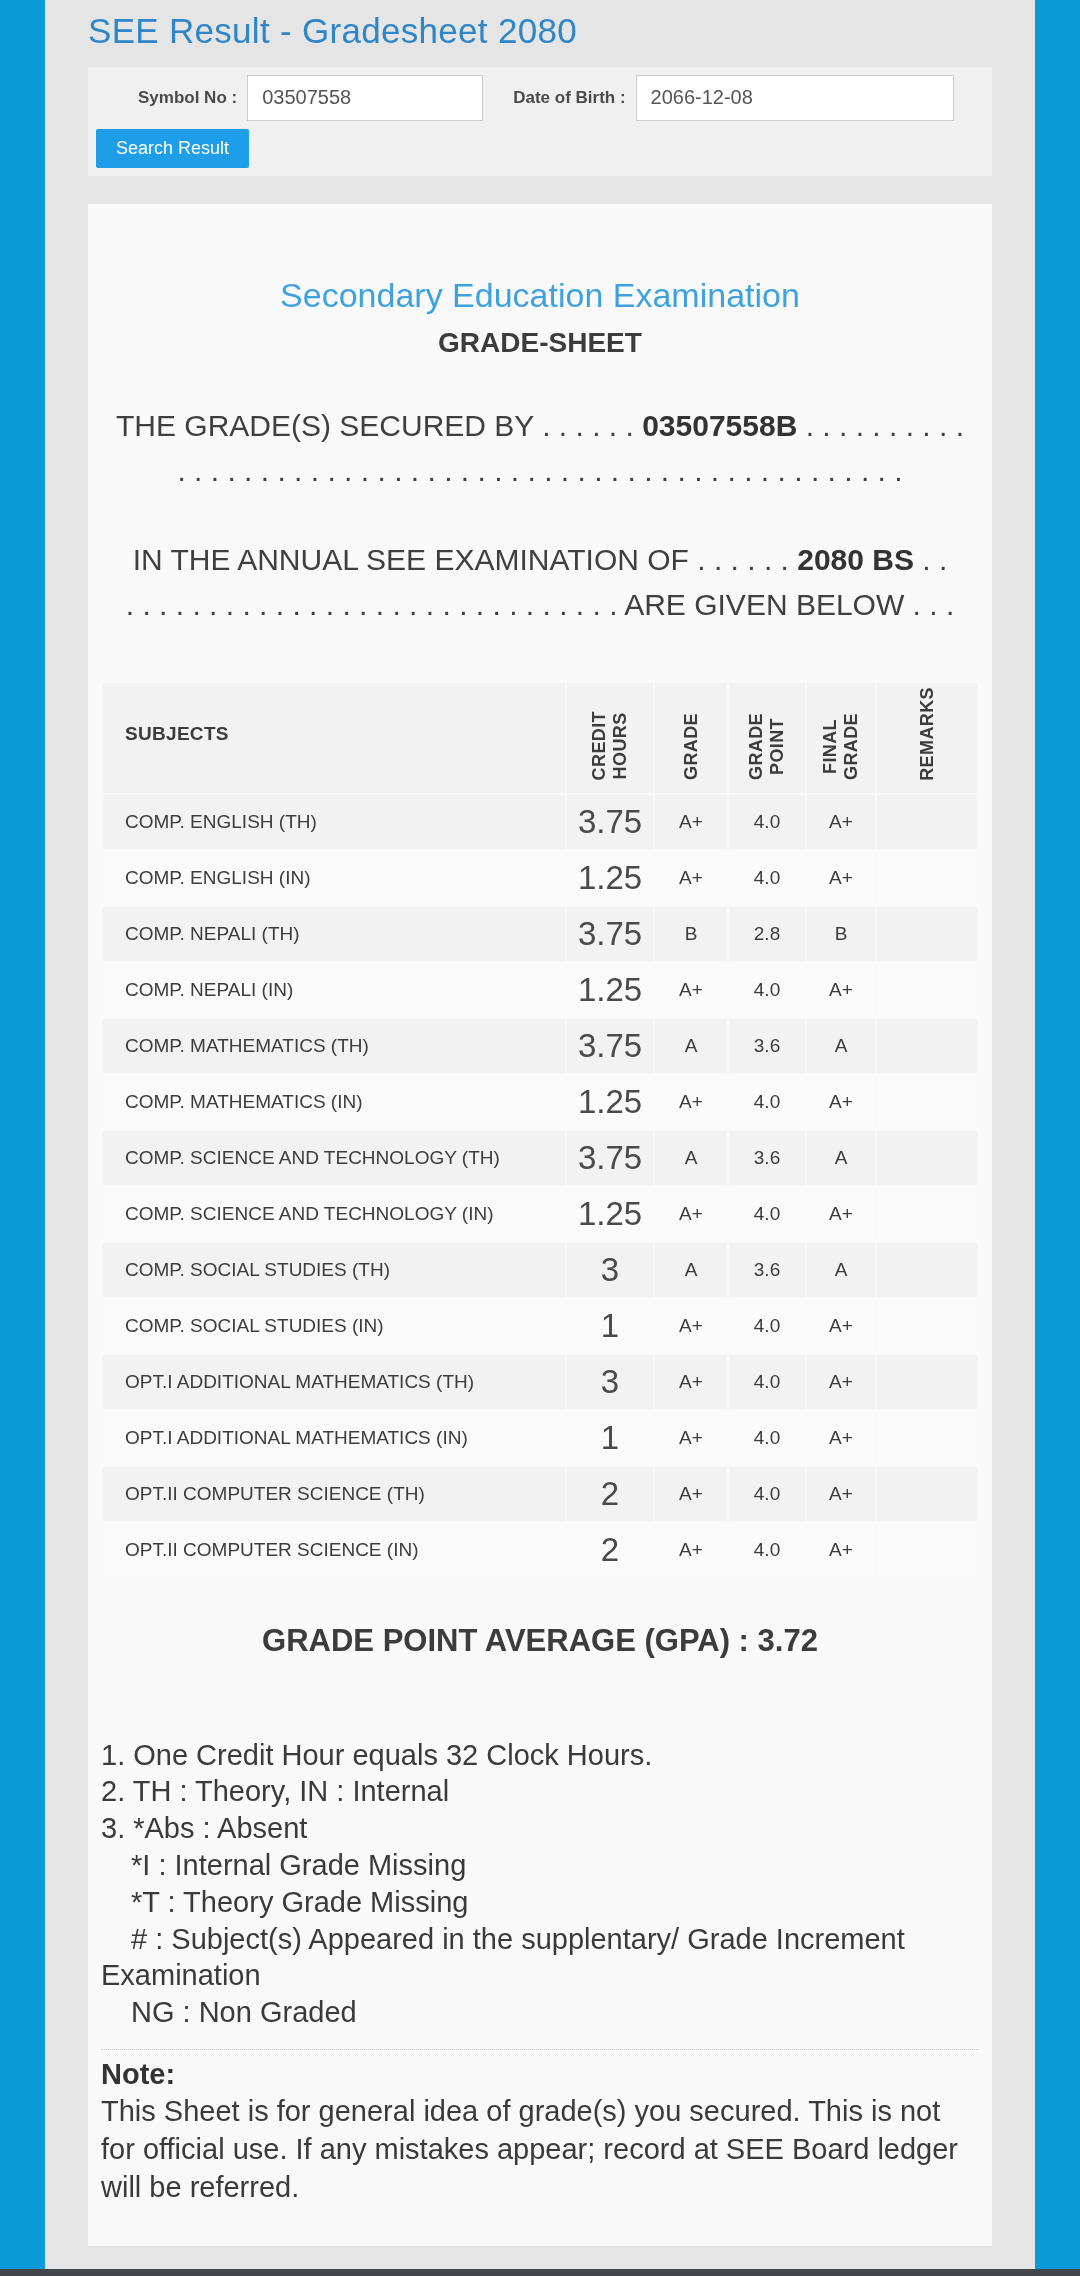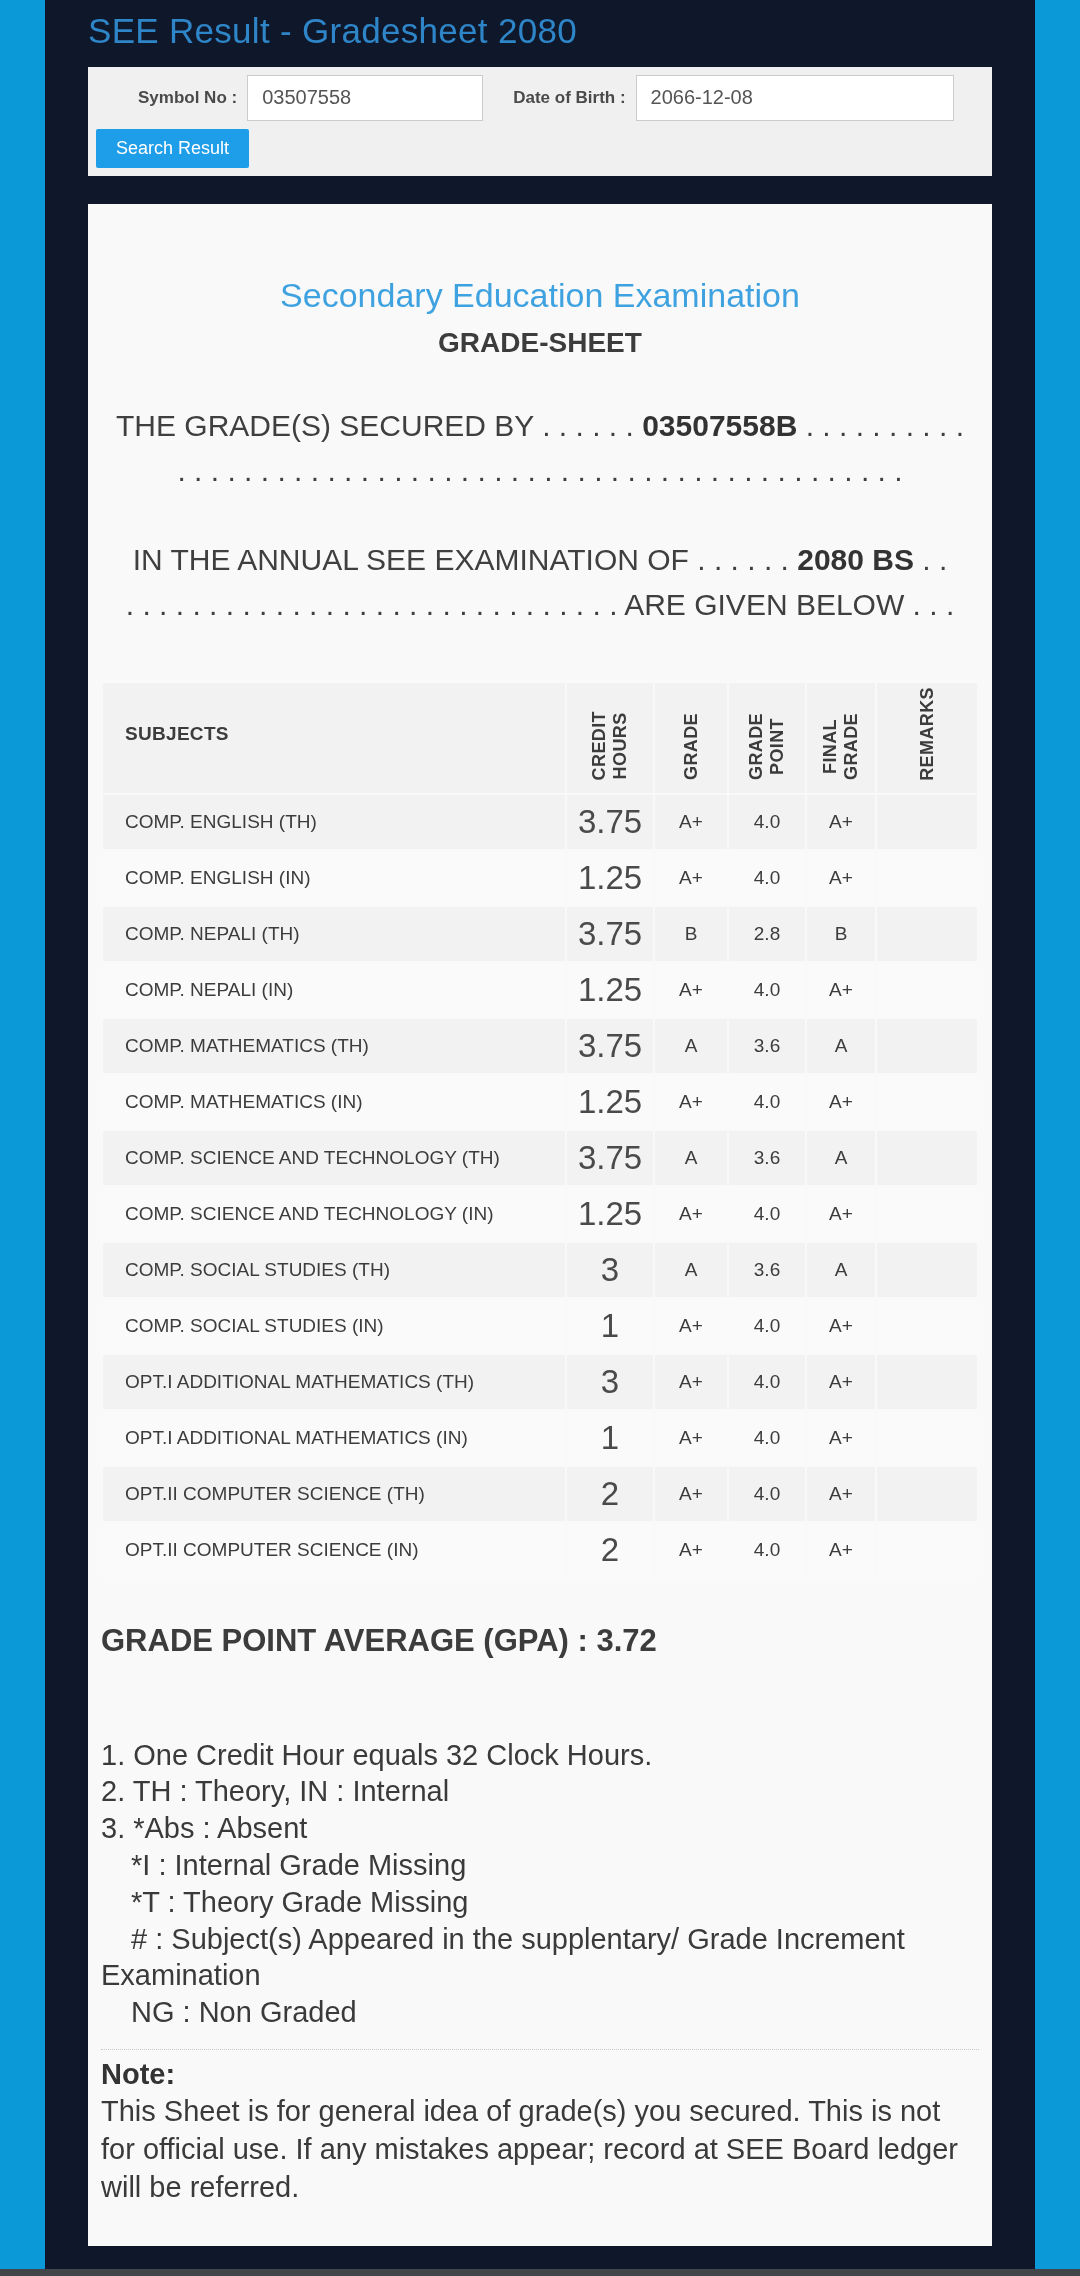--- a/index.html
+++ b/index.html
@@ -4,21 +4,21 @@
 <style>
   html,body{margin:0;padding:0;}
   body{
     width:1080px;height:2276px;position:relative;
     background:#0b99d8;
     font-family:"Liberation Sans", sans-serif;
     -webkit-font-smoothing:antialiased;
   }
   .content{
     position:absolute;left:45px;top:0;width:990px;height:2269px;
-    background:#0f172a;overflow:hidden;
+    background:#e5e5e5;overflow:hidden;
   }
   .page-title{
     margin:0 43px;padding-top:12px;
     font-size:35px;line-height:1.1;font-weight:500;
     color:#2e86c8;letter-spacing:.3px;
   }
   
   .form-panel{margin:16px 43px 0;background:#f0f0f0;padding:8px;}
   .form-row{display:flex;align-items:center;margin-left:36px;}
   .fl{font-size:17px;font-weight:bold;color:#4a4a4a;white-space:nowrap;}
@@ -67,21 +67,21 @@
     letter-spacing:.4px;line-height:1.15;
   }
   tbody td{
     height:52px;background:#fafafa;text-align:center;
     font-size:19px;color:#3c3c3c;
   }
   tbody tr:nth-child(odd) td{background:#f2f2f2;}
   td.td-subject{text-align:left;padding-left:22px;}
   td.td-credit{font-size:33px;color:#4a4a4a;}
   
-  .gpa{margin:44px 13px 0;text-align:left;font-size:31px;font-weight:bold;color:#3c3c3c;}
+  .gpa{margin:44px 13px 0;text-align:center;font-size:31px;font-weight:bold;color:#3c3c3c;}
   .notes{margin:78px 13px 0;font-size:29px;color:#3a3a3a;line-height:1.27;}
   .note-line.indent{text-indent:30px;}
   .divider{margin:18px 13px 0;border-top:1px dotted #c9c9c9;}
   .note-heading{margin:8px 13px 1px;font-size:29px;font-weight:bold;color:#333;}
   .note-body{margin:2px 13px 0;font-size:29px;color:#3a3a3a;line-height:1.3;}
   .bottom-bar{position:absolute;left:0;bottom:0;width:1080px;height:7px;background:#42464b;}
 </style>
 </head>
 <body>
 

